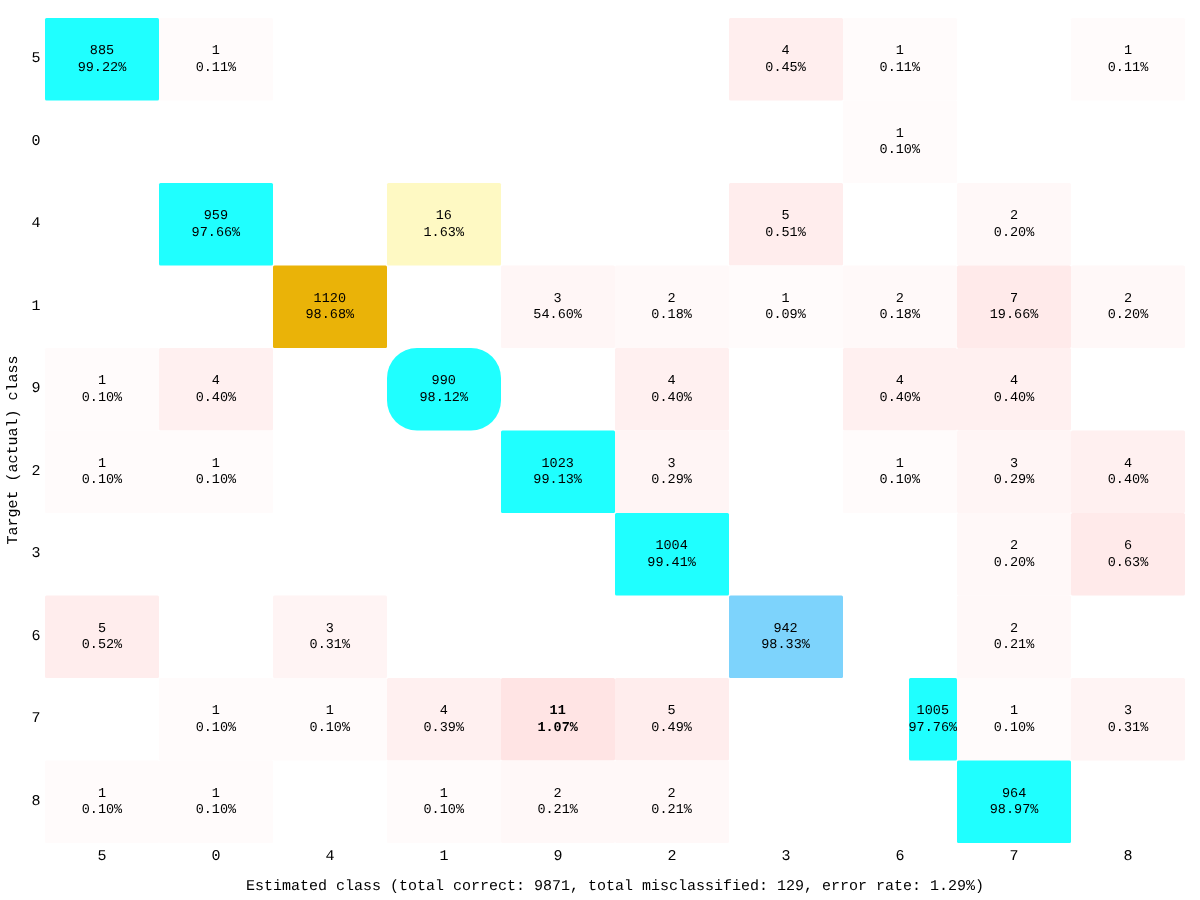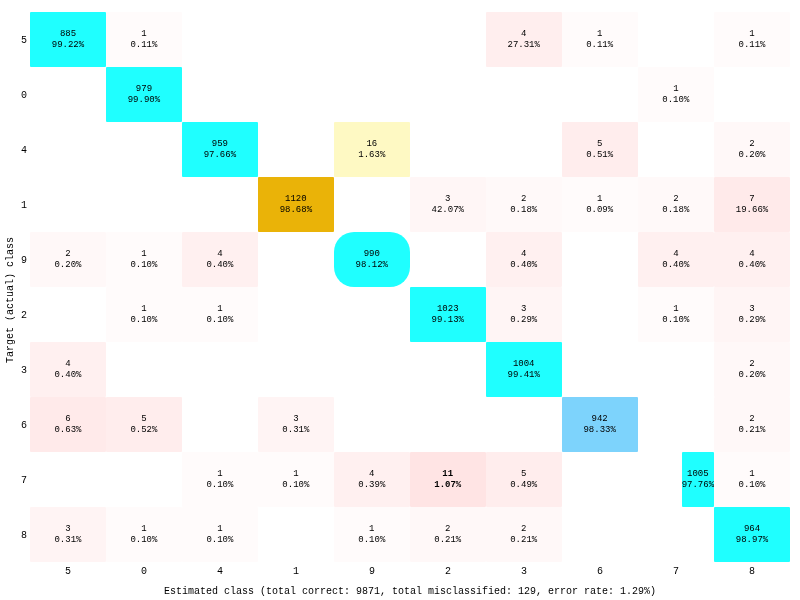--- a/index.html
+++ b/index.html
@@ -85,36 +85,32 @@
       <div class="cell" style="background: rgb(255, 251, 251);">
         <div>1</div>
         <div>0.11%</div>
       </div>
       <div class="cell"></div>
       <div class="cell"></div>
       <div class="cell"></div>
       <div class="cell"></div>
       <div class="cell" style="background: rgb(255, 238, 238);">
         <div>4</div>
-        <div>27.31%</div>
+        <div>0.45%</div>
       </div>
       <div class="cell" style="background: rgb(255, 251, 251);">
         <div>1</div>
         <div>0.11%</div>
       </div>
       <div class="cell"></div>
       <div class="cell" style="background: rgb(255, 251, 251);">
         <div>1</div>
         <div>0.11%</div>
       </div>
       <div class="cell"></div>
-      <div class="cell" style="background: rgb(31, 255, 255);">
-        <div>979</div>
-        <div>99.90%</div>
-      </div>
       <div class="cell"></div>
       <div class="cell"></div>
       <div class="cell"></div>
       <div class="cell"></div>
       <div class="cell"></div>
       <div class="cell"></div>
       <div class="cell" style="background: rgb(255, 251, 251);">
         <div>1</div>
         <div>0.10%</div>
       </div>
@@ -144,21 +140,21 @@
       <div class="cell"></div>
       <div class="cell"></div>
       <div class="cell"></div>
       <div class="cell" style="background: #eab308; align-items: center;">
         <div>1120</div>
         <div>98.68%</div>
       </div>
       <div class="cell"></div>
       <div class="cell" style="background: rgb(255, 246, 246);">
         <div>3</div>
-        <div>42.07%</div>
+        <div>54.60%</div>
       </div>
       <div class="cell" style="background: rgb(255, 249, 249);">
         <div>2</div>
         <div>0.18%</div>
       </div>
       <div class="cell" style="background: rgb(255, 251, 251);">
         <div>1</div>
         <div>0.09%</div>
       </div>
       <div class="cell" style="background: rgb(255, 249, 249);">

